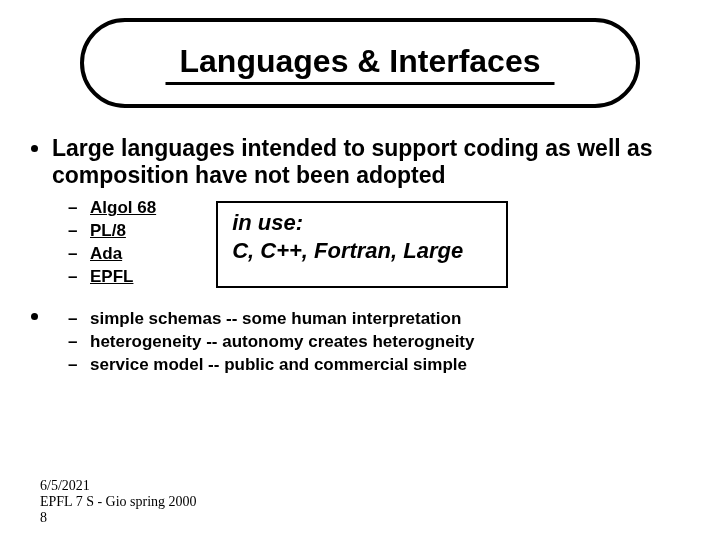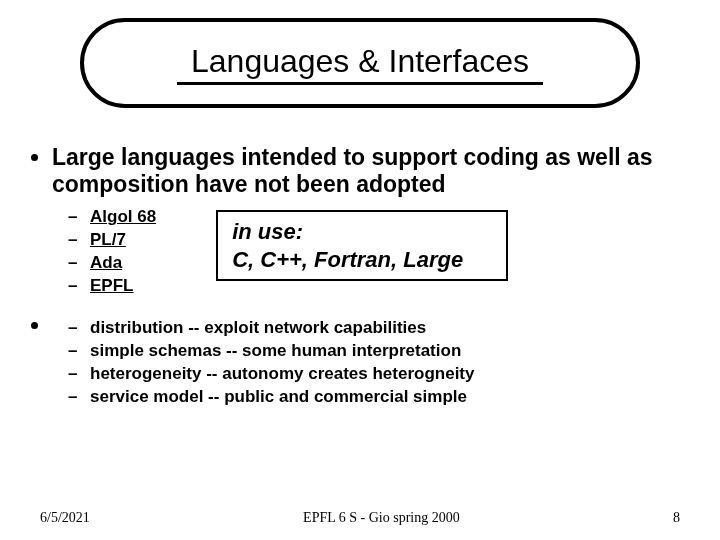--- a/index.html
+++ b/index.html
@@ -32,27 +32,27 @@
     box-sizing: border-box;
   }
   .title-inner {
     position: absolute;
     left: 50%;
     top: 50%;
     transform: translate(-50%, -50%);
     background: #fff;
     padding: 2px 14px;
     font-size: 32px;
-    font-weight: normal;
+    font-weight: bold;
     white-space: nowrap;
     border-bottom: 3px solid #000;
   }
   .content {
     position: absolute;
-    top: 144px;
+    top: 135px;
     left: 30px;
     right: 30px;
   }
   ul.top {
     margin: 0;
     padding: 0 0 0 22px;
     list-style: disc;
   }
   ul.top > li {
     font-size: 23px;
@@ -81,71 +81,71 @@
     align-items: flex-start;
     margin: 8px 0 14px 0;
   }
   .col-left {
     flex: 0 0 auto;
   }
   .callout {
     margin-left: 60px;
     margin-top: 4px;
     border: 2px solid #000;
-    padding: 6px 14px 6px 14px;
+    padding: 6px 14px 22px 14px;
     font-size: 22px;
     font-style: italic;
     font-weight: bold;
     line-height: 1.25;
     width: 260px;
   }
   .footer {
     position: absolute;
     bottom: 14px;
     left: 40px;
     right: 40px;
     display: flex;
     justify-content: space-between;
     font-size: 14px;
     font-family: "Times New Roman", serif;
+    flex-direction: column;
   }
 </style>
 </head>
 <body>
 
 <div class="title-wrap">
   <div class="title-oval"></div>
   <div class="title-inner">Languages &amp; Interfaces</div>
 </div>
 
 <div class="content">
   <ul class="top">
     <li>
       <span>Large languages intended to support coding as well as composition have not been adopted</span>
       <div class="two-col">
         <ul class="sub col-left" style="margin:0;text-decoration:underline;">
           <li>Algol 68</li>
-          <li>PL/7</li>
+          <li>PL/8</li>
           <li>Ada</li>
           <li>EPFL</li>
         </ul>
         <div class="callout">
           <div>in use:</div>
           <div>C, C++, Fortran, Large</div>
         </div>
       </div>
     </li>
     <li>
       <ul class="sub">
-        <li>distribution -- exploit network capabilities</li>
         <li>simple schemas -- some human interpretation</li>
         <li>heterogeneity -- autonomy creates heterogneity</li>
         <li>service model -- public and commercial simple</li>
       </ul>
     </li>
   </ul>
 </div>
 
 <div class="footer">
   <span>6/5/2021</span>
-  <span>EPFL 6 S -  Gio spring 2000</span>
+  <span>EPFL 7 S -  Gio spring 2000</span>
   <span>8</span>
 </div>
 
 </body></html>

